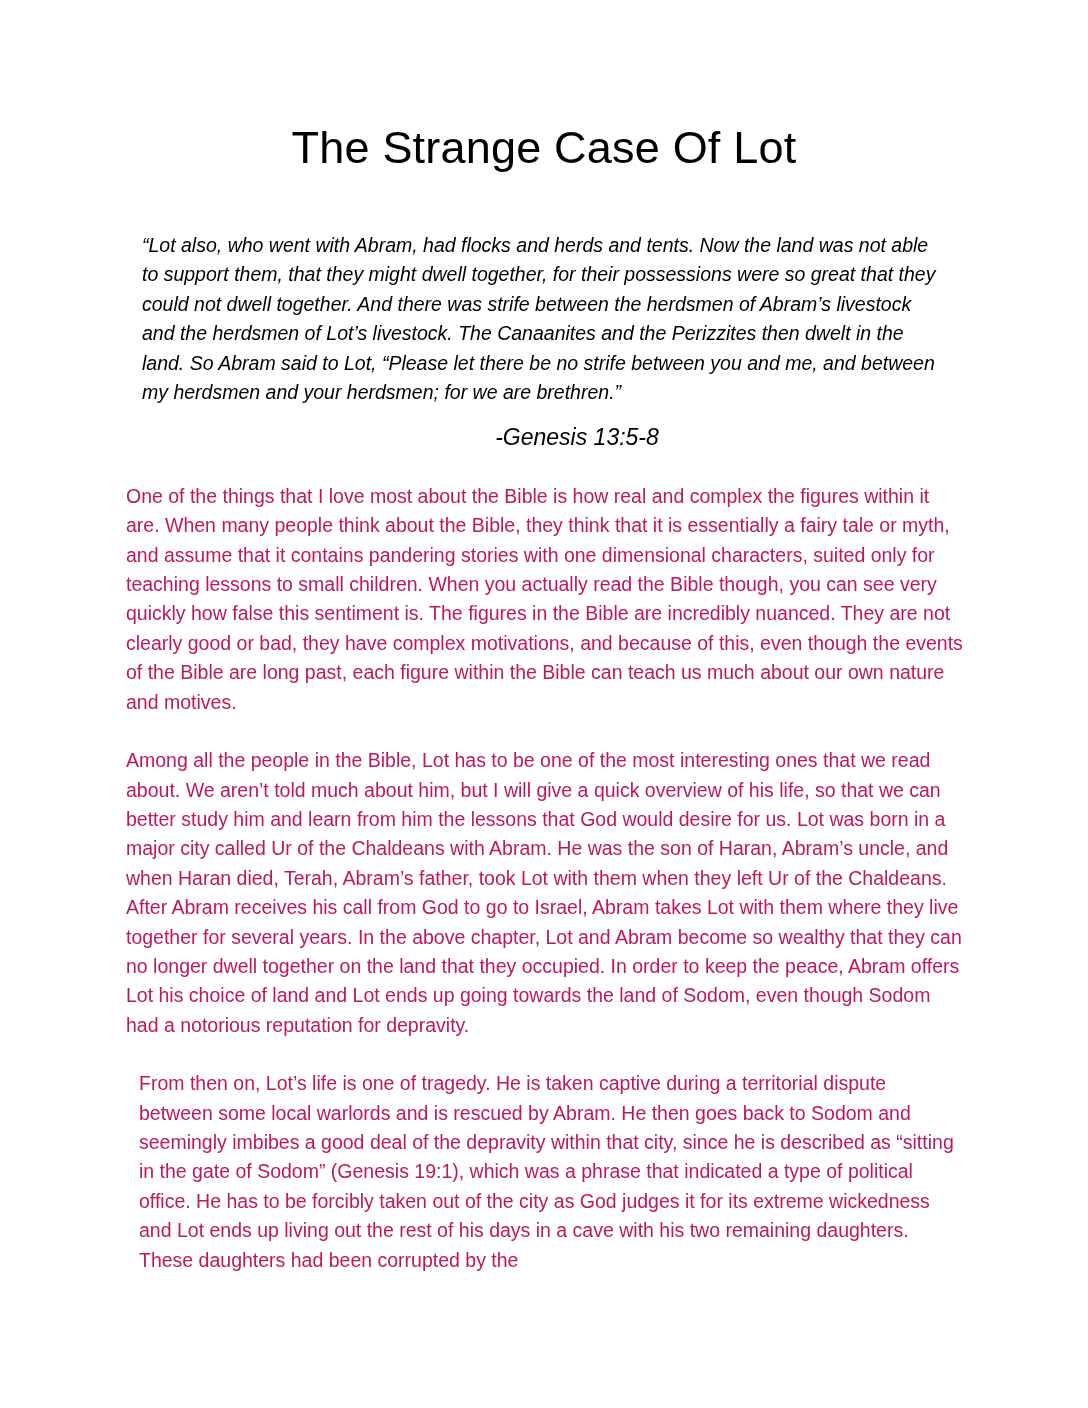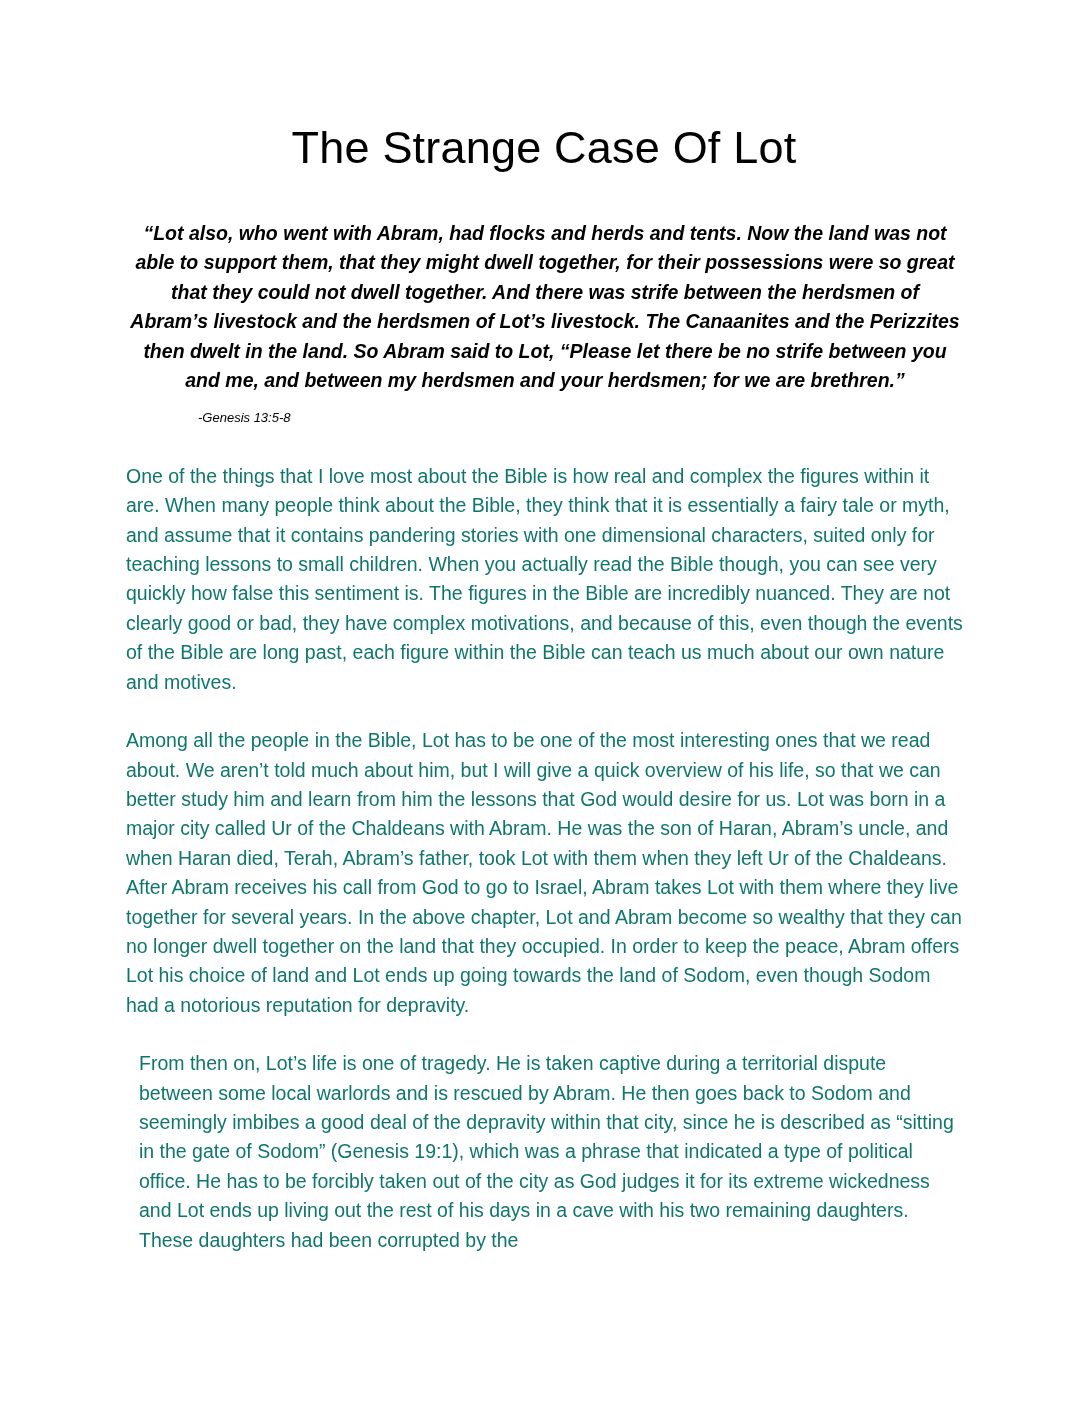--- a/index.html
+++ b/index.html
@@ -46,44 +46,44 @@
     left: 126px;
     width: 838px;
   }
 
   .epigraph {
     font-family: "Liberation Sans", sans-serif;
     font-style: italic;
     font-size: 19.5px;
     line-height: 29.4px;
     color: #000000;
-    text-align: center;
-    margin: 4px;
-    font-weight: bold;
+    text-align: left;
+    margin: 16px;
   }
 
   .epigraph-citation {
     font-family: "Liberation Sans", sans-serif;
     font-style: italic;
-    font-size: 13px;
+    font-size: 23px;
     line-height: 29.4px;
     color: #000000;
-    margin: 8px;
+    margin: 0;
     padding-left: 64px;
+    text-align: center;
   }
 
   .body-block {
     margin-top: 29px;
   }
 
   .body-par {
     font-family: "Liberation Sans", sans-serif;
     font-size: 19.5px;
     line-height: 29.4px;
-    color: #0f766e;
+    color: #be185d;
     text-align: left;
     margin: 0 0 29px 0;
   }
 
   .body-par:last-child {
     margin-bottom: 0;
     margin-left: 13px;
   }
 </style>
 </head>

